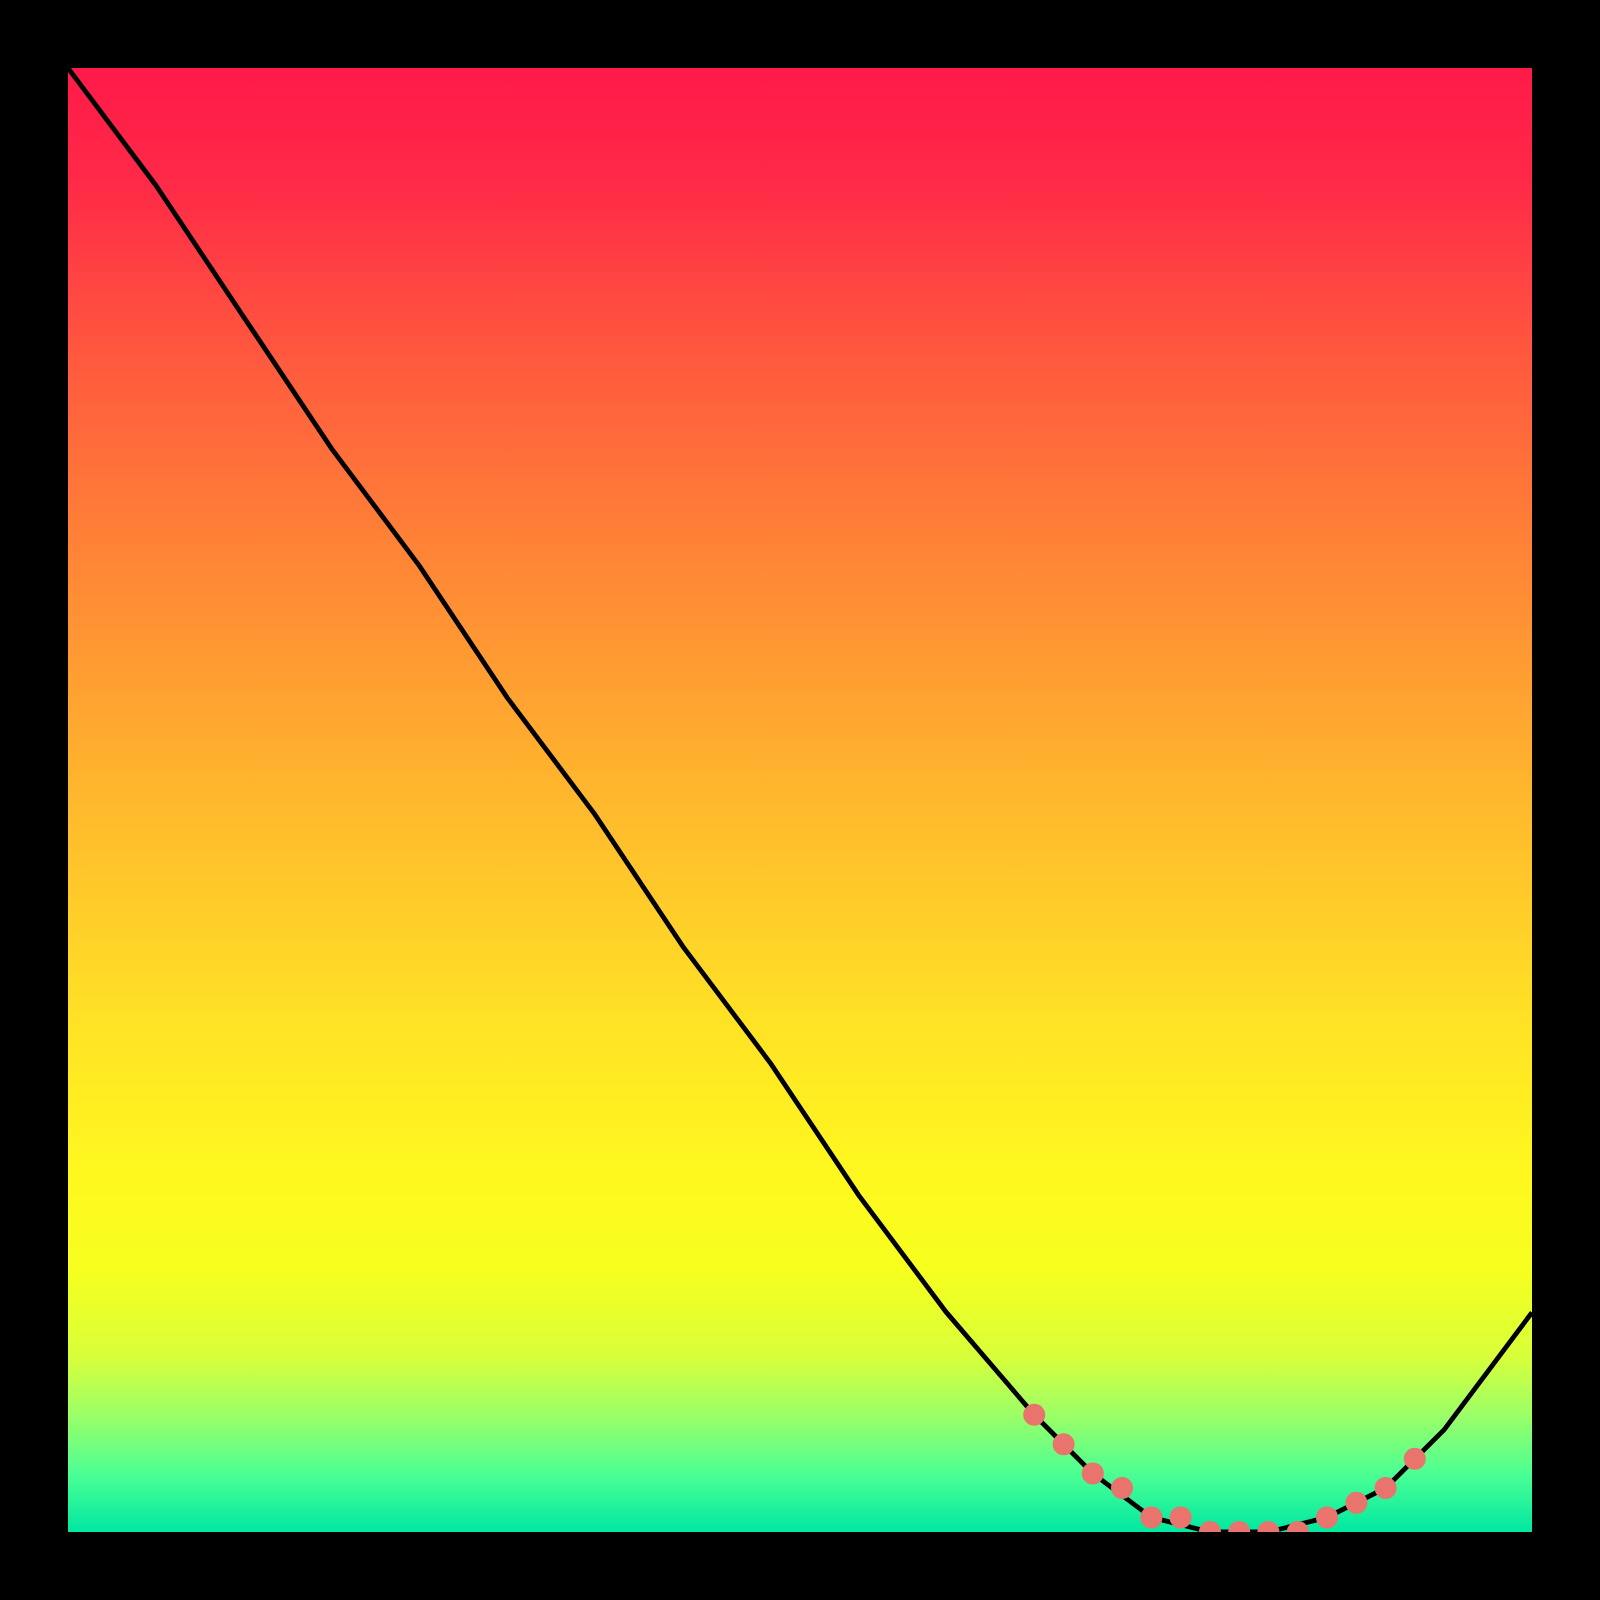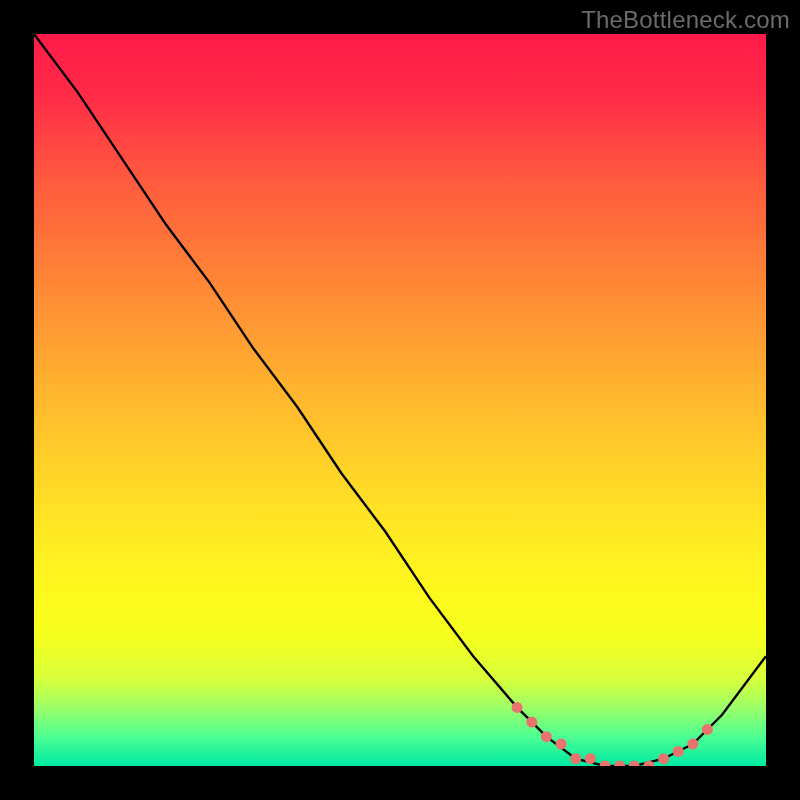--- a/index.html
+++ b/index.html
@@ -75,14 +75,13 @@
           <circle cx="585.6" cy="732.0" r="5.5" fill="#e9746e"></circle>
           <circle cx="600.2" cy="732.0" r="5.5" fill="#e9746e"></circle>
           <circle cx="614.9" cy="732.0" r="5.5" fill="#e9746e"></circle>
           <circle cx="629.5" cy="724.7" r="5.5" fill="#e9746e"></circle>
           <circle cx="644.2" cy="717.4" r="5.5" fill="#e9746e"></circle>
           <circle cx="658.8" cy="710.0" r="5.5" fill="#e9746e"></circle>
           <circle cx="673.4" cy="695.4" r="5.5" fill="#e9746e"></circle>
         </g>
     </svg>
   </div>
-  <div class="watermark">TheBottleneck.com</div>
 </div>
 
 </body></html>

